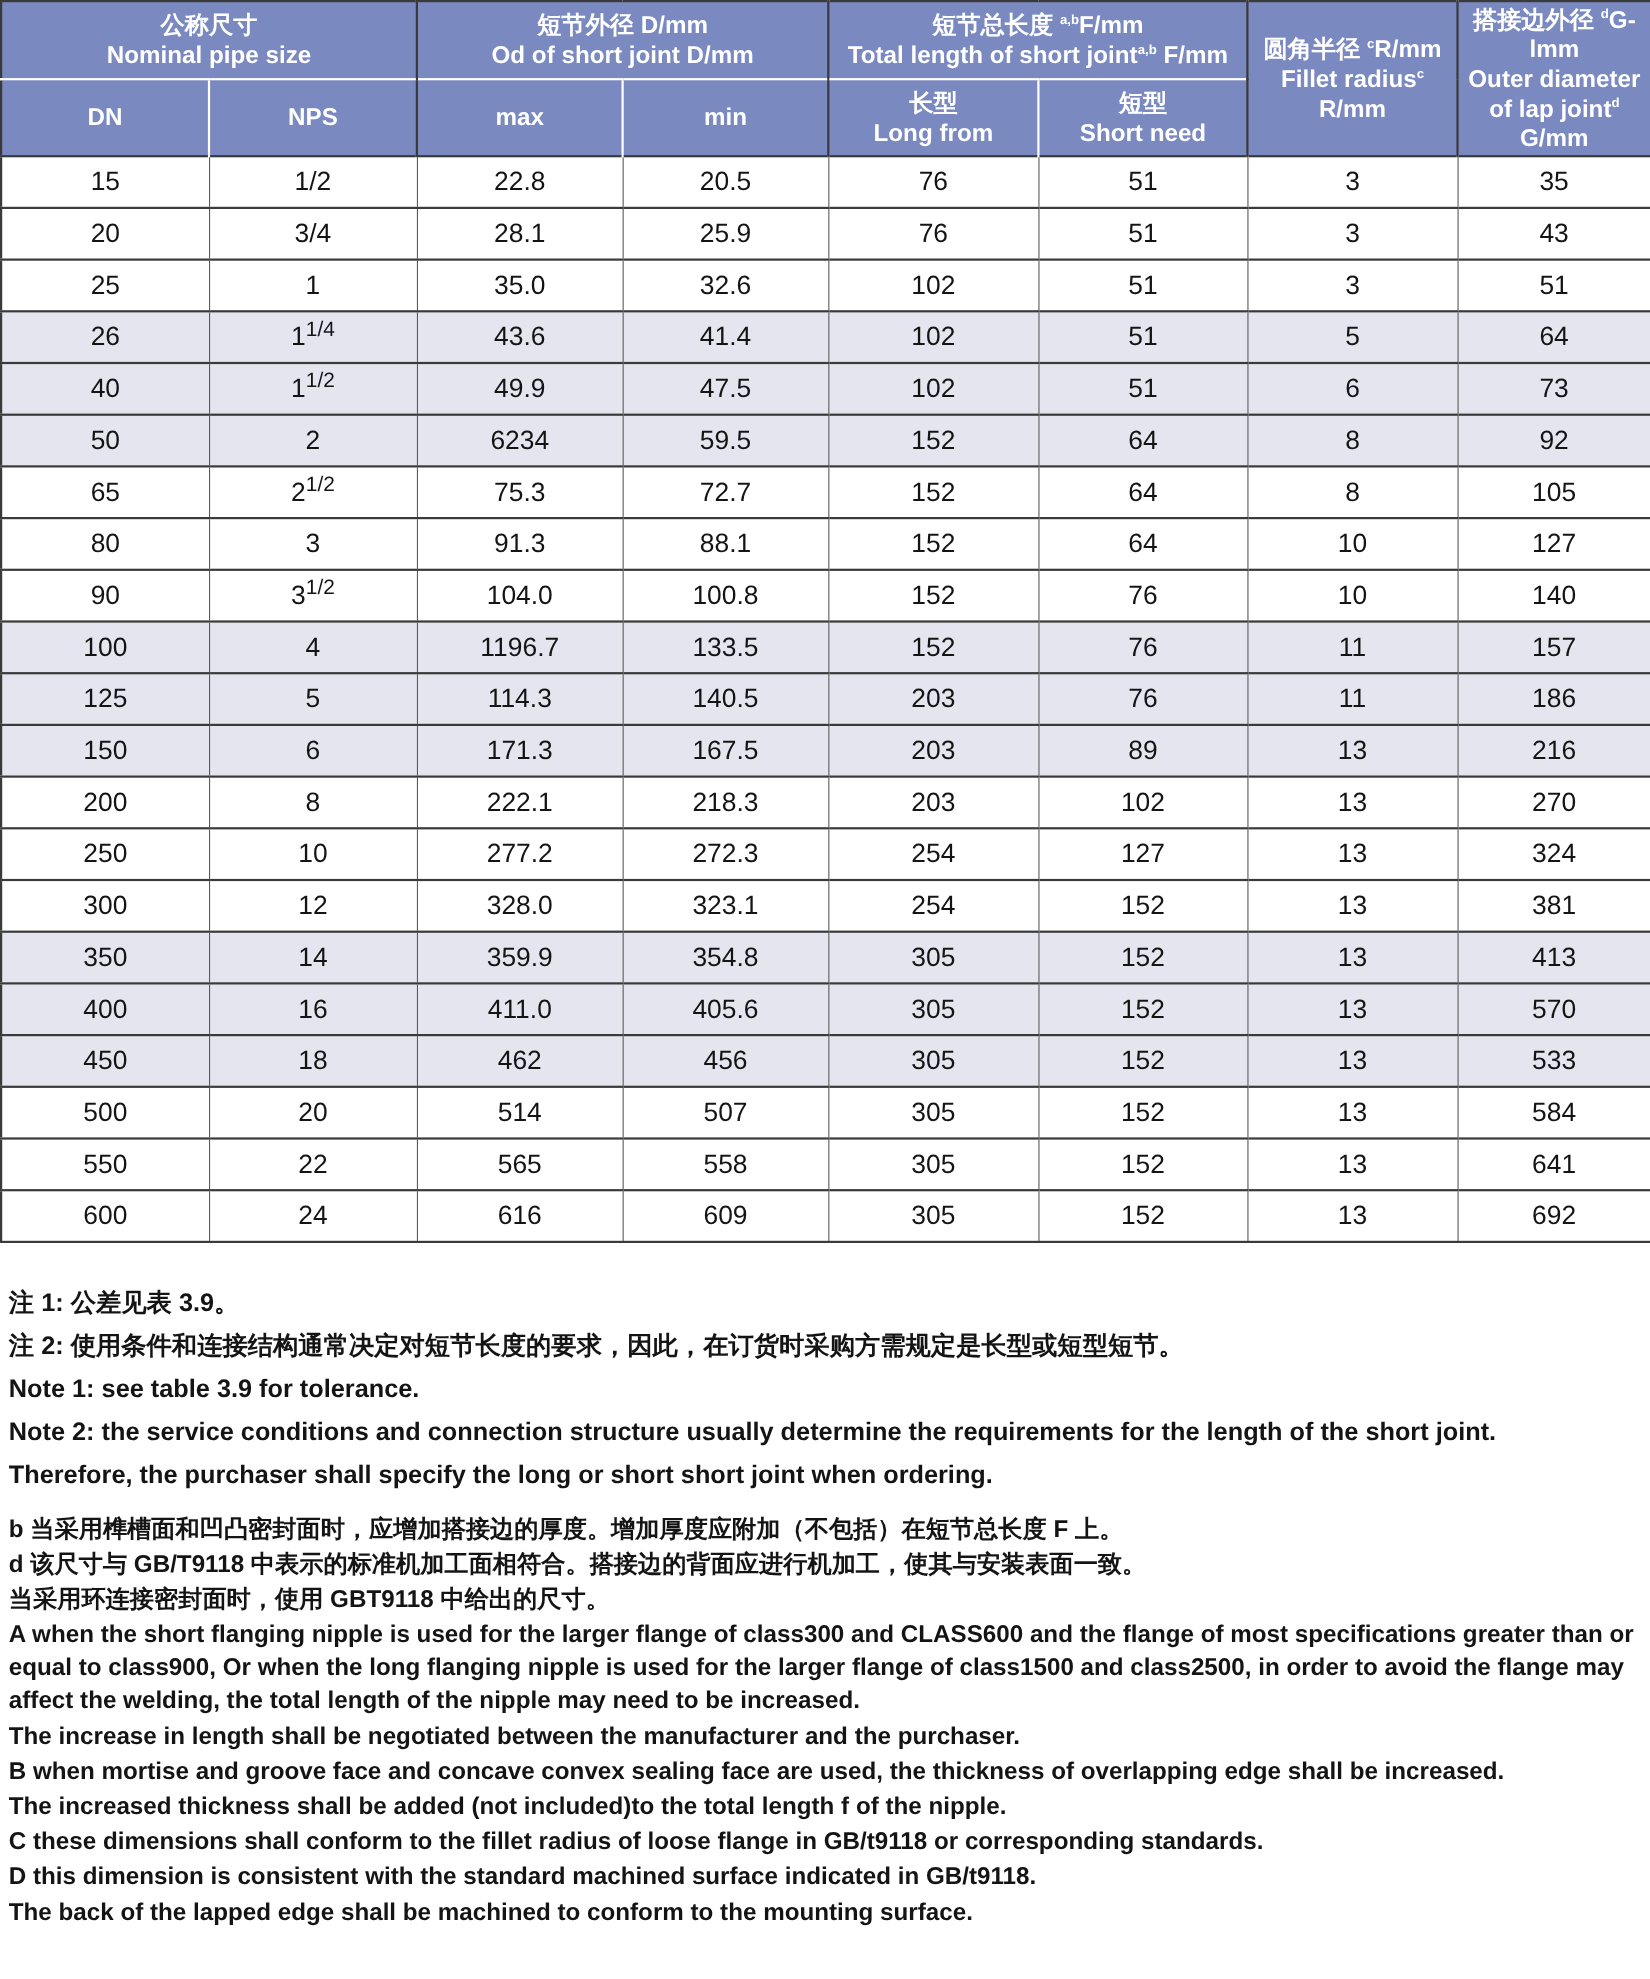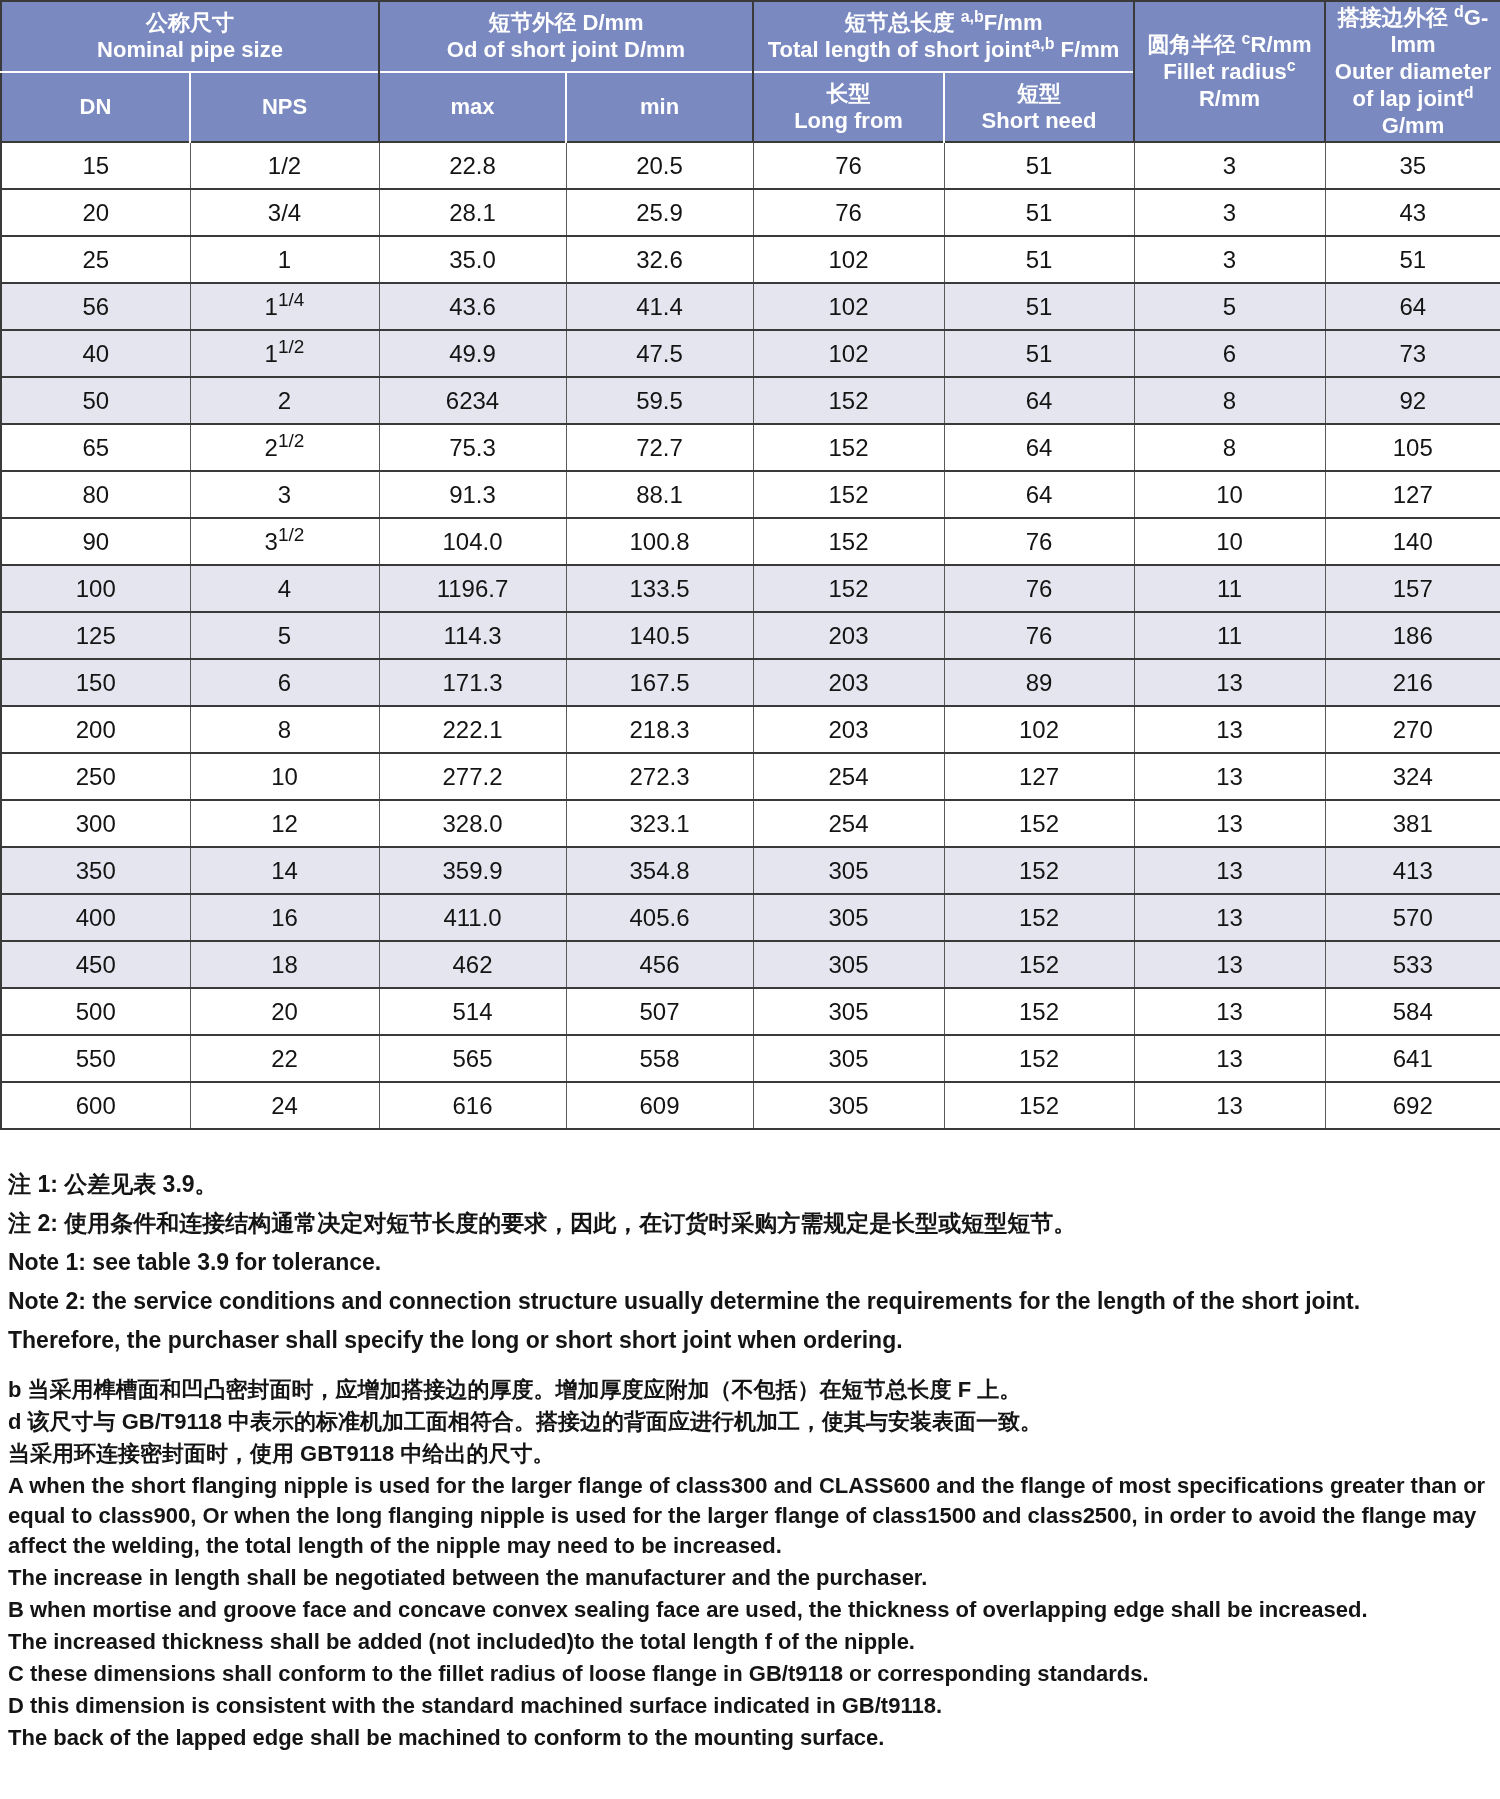--- a/index.html
+++ b/index.html
@@ -22,21 +22,21 @@
     line-height: 27px;
     padding: 2px 3px;
     vertical-align: middle;
     border-left: 2px solid #fff;
     text-align: center;
   }
   thead tr.top th { height: 54px; }
   thead tr.sub th { height: 54px; border-top: 2px solid #fff; }
   thead th.no-left { border-left: none; }
   thead th.grp { border-left: 2px solid #3a3a3a; }
-  thead th sup { font-size: 16px; line-height: 0; }
+  thead th sup { font-size: 12px; line-height: 0; }
   tbody td {
     height: 45px;
     text-align: center;
     vertical-align: middle;
     font-size: 24px;
     padding: 0 2px;
     background: #fff;
     border-left: 1px solid #5a5a5a;
     border-top: 2px solid #3a3a3a;
   }
@@ -129,21 +129,21 @@
     <td><span>1</span><sup class="frac"></sup></td>
     <td>35.0</td>
     <td>32.6</td>
     <td>102</td>
     <td>51</td>
     <td>3</td>
     <td>51</td>
   </tr>
 
   <tr class="shaded">
-    <td>56</td>
+    <td>26</td>
     <td><span>1</span><sup class="frac">1/4</sup></td>
     <td>43.6</td>
     <td>41.4</td>
     <td>102</td>
     <td>51</td>
     <td>5</td>
     <td>64</td>
   </tr>
 
   <tr class="shaded">

